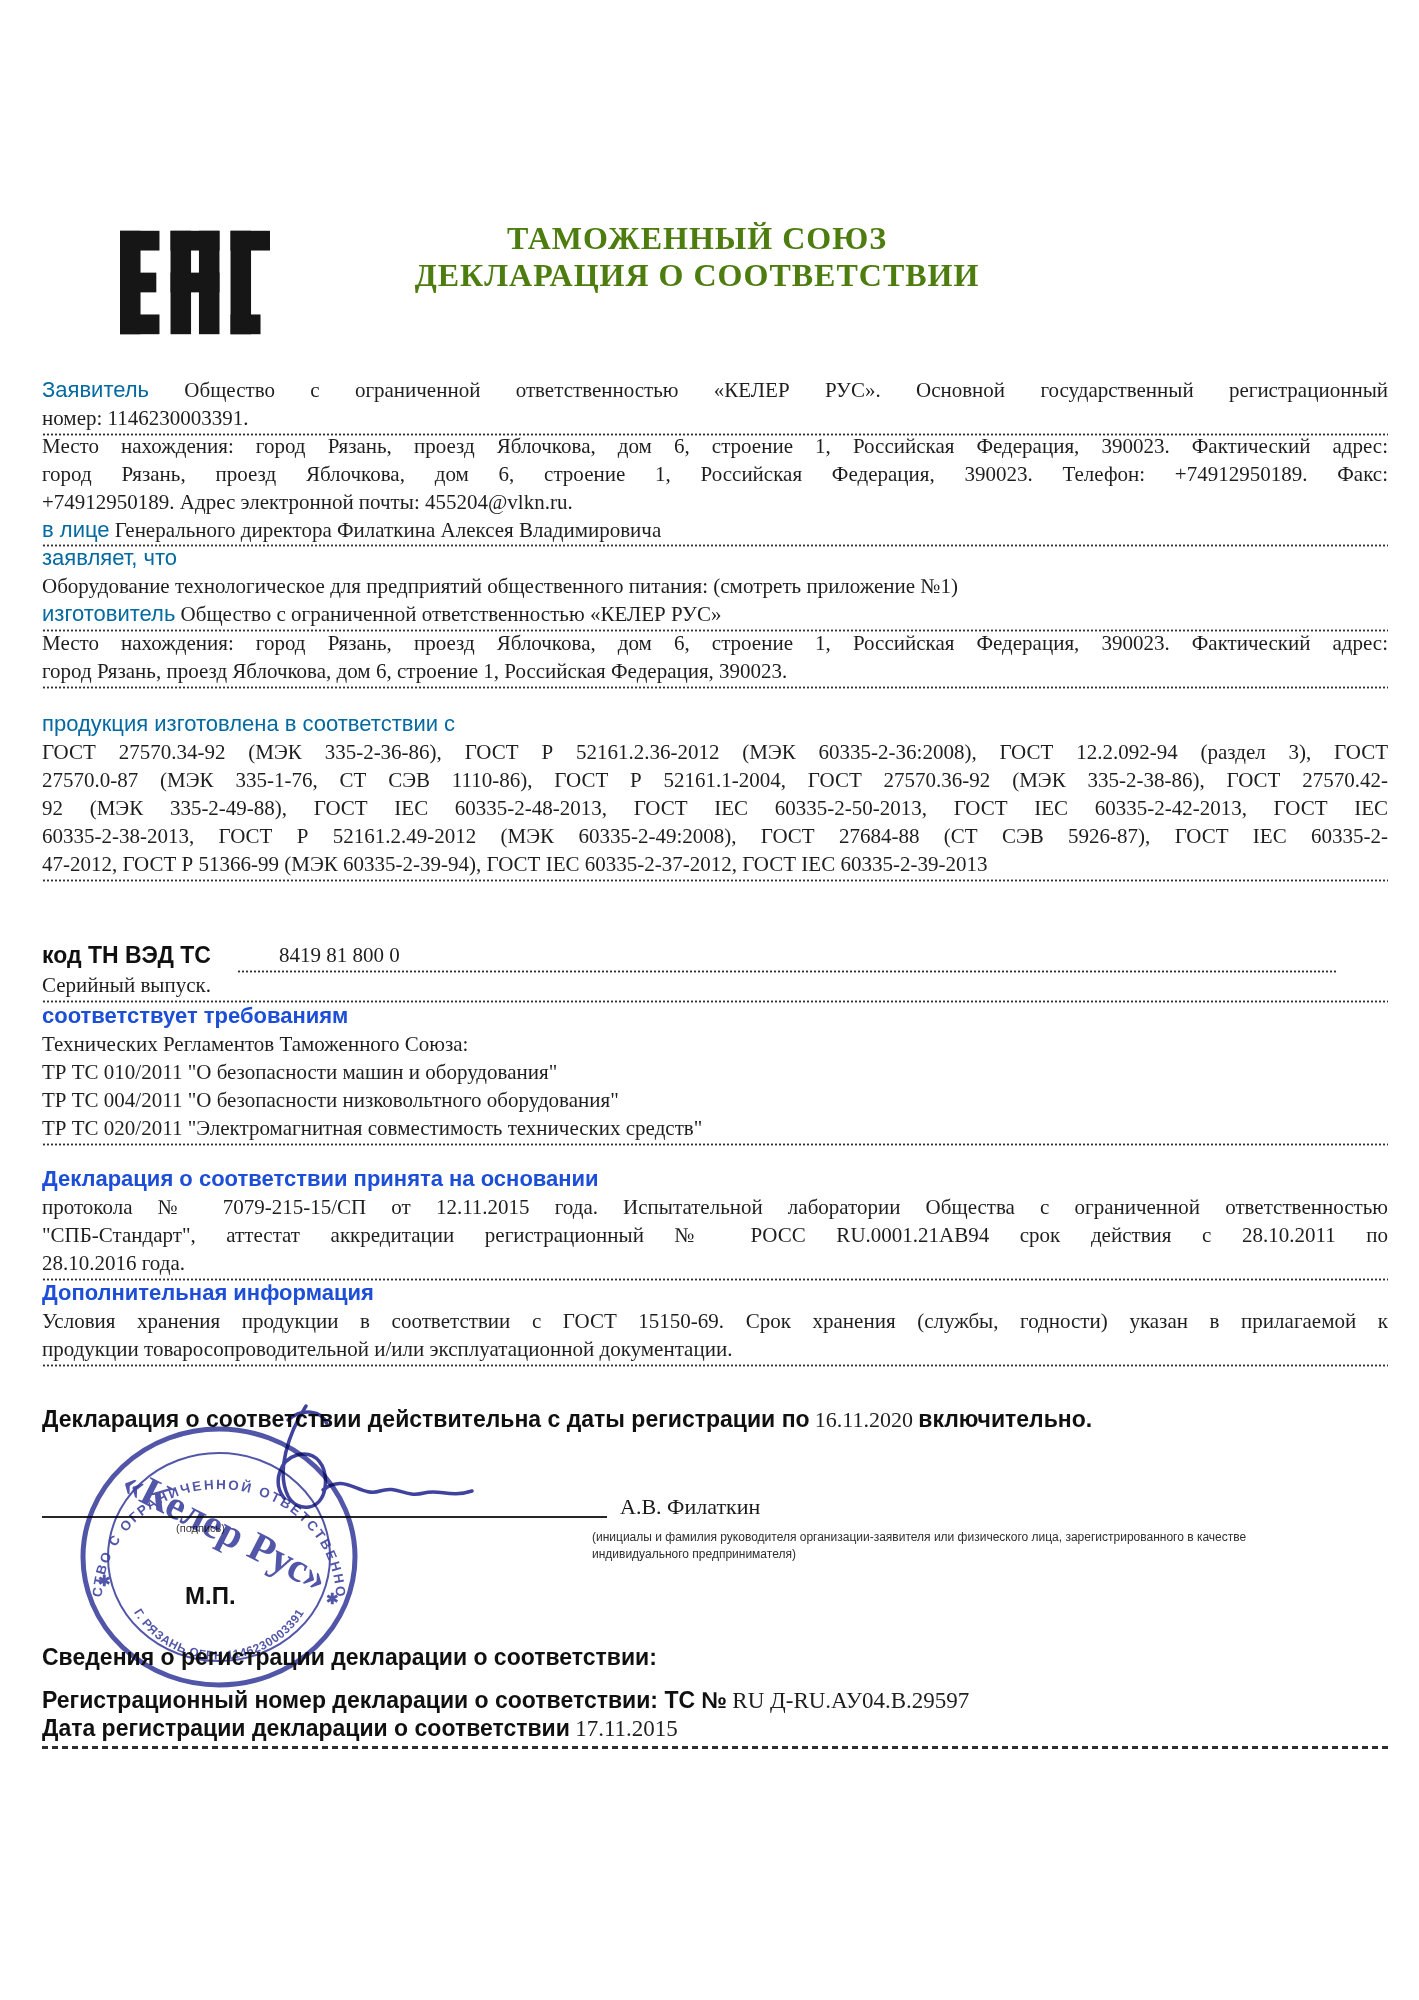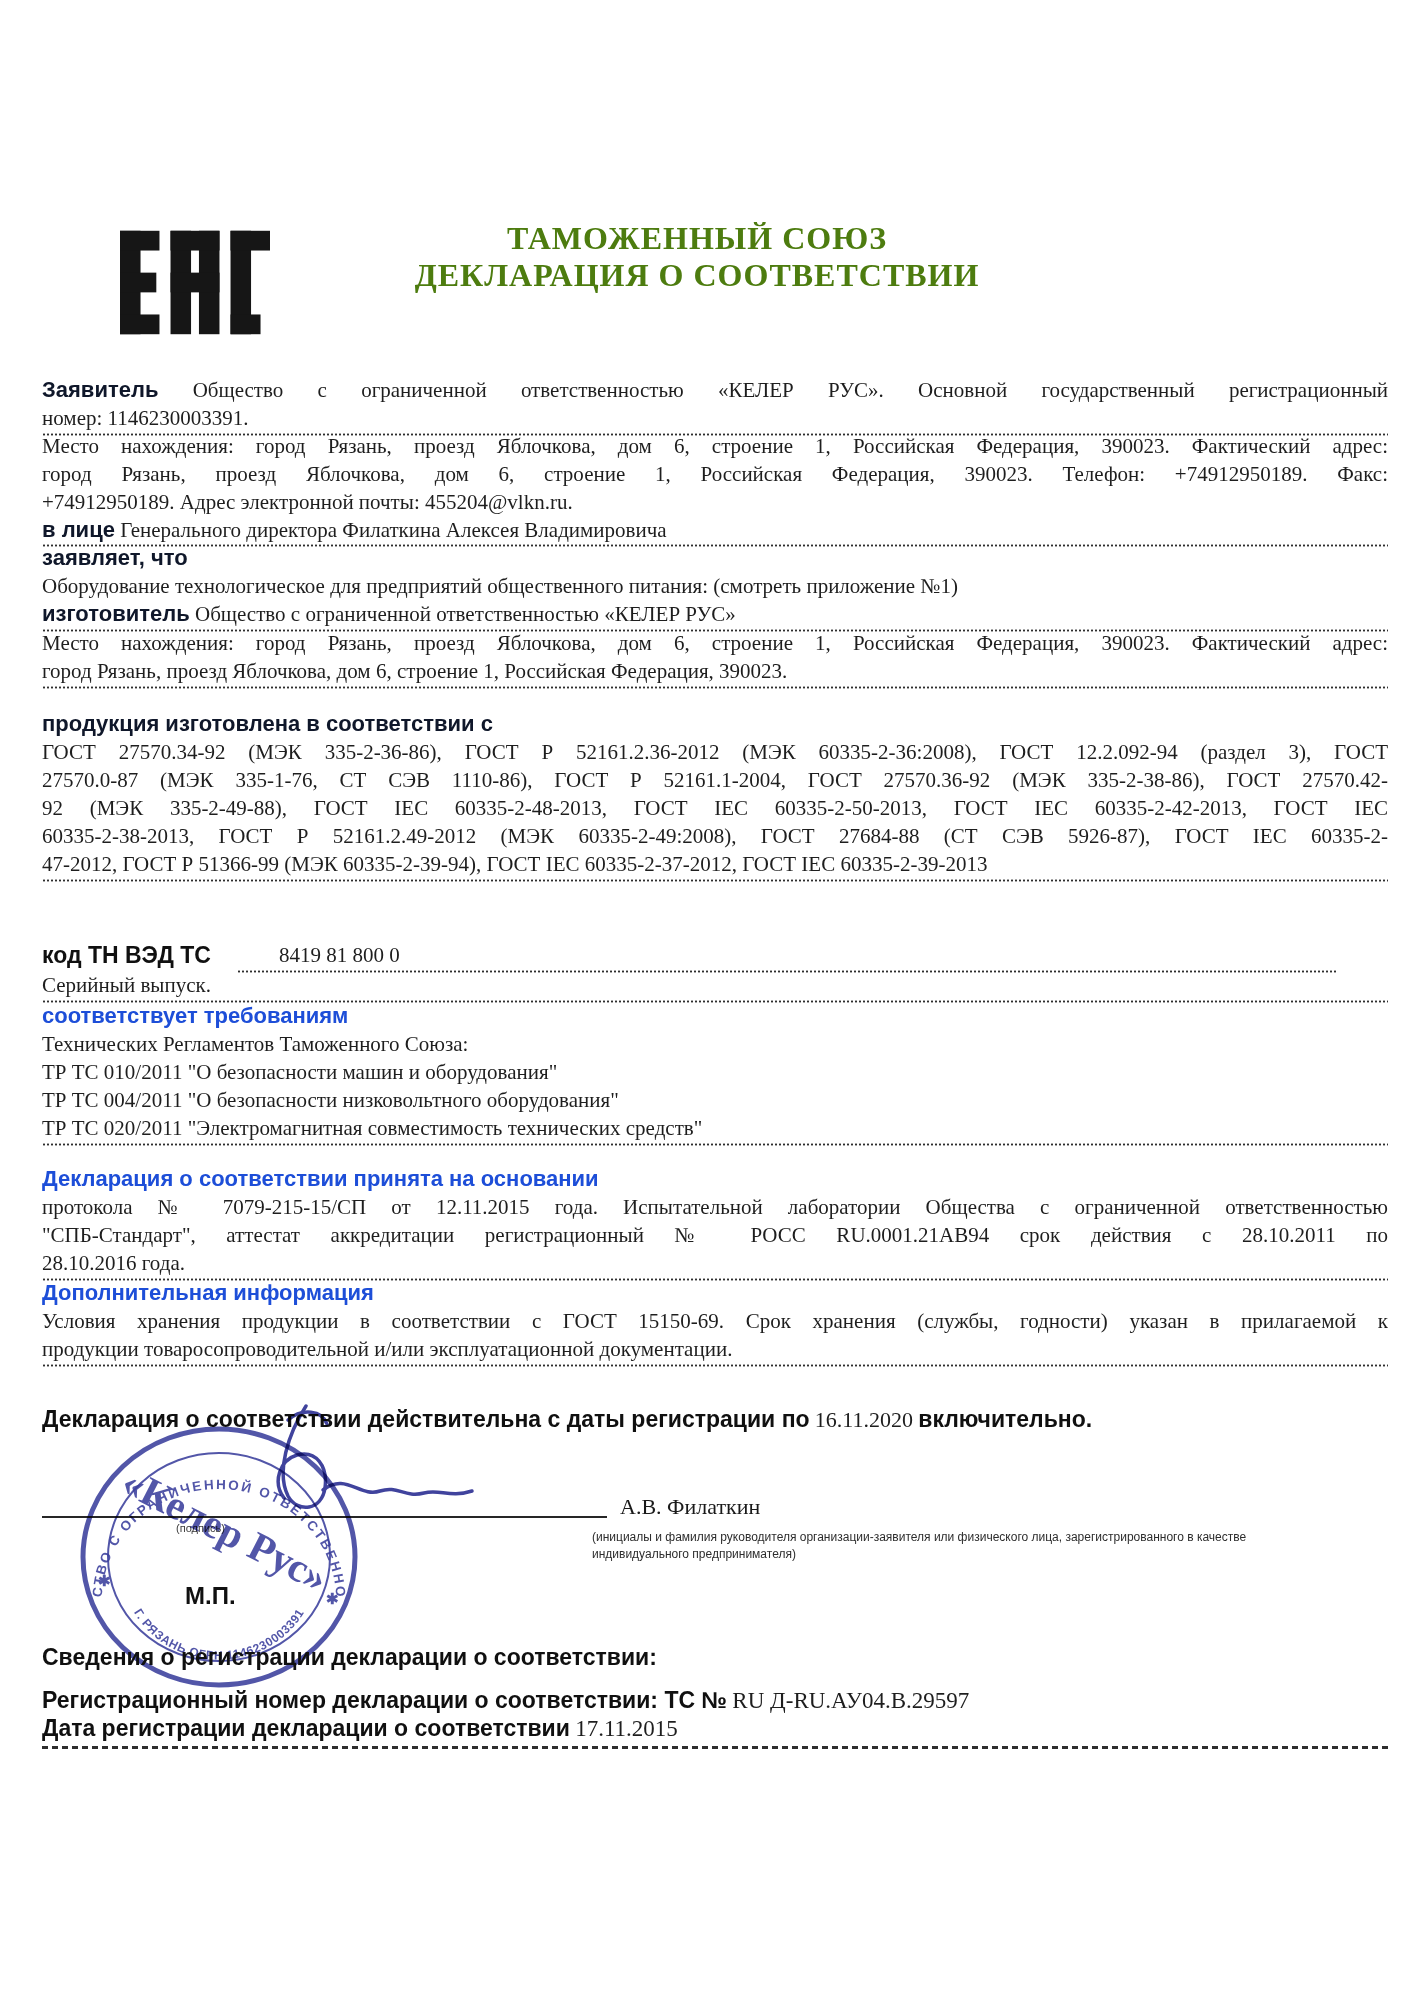--- a/index.html
+++ b/index.html
@@ -5,21 +5,21 @@
   html,body{margin:0;padding:0;background:#e8e8e8;}
   .page{position:relative;width:1419px;height:2000px;background:#ffffff;margin:0 auto;
         font-family:"Liberation Serif", serif;color:#1c1c1c;overflow:hidden;}
   .abs{position:absolute;}
   
   .titleblock{left:352px;top:220px;width:690px;text-align:center;
               font-family:"Liberation Serif", serif;font-weight:bold;font-size:32px;line-height:37px;letter-spacing:1px;color:#4d7c0f;}
   
   .ln{left:42px;width:1346px;height:28px;font-size:21px;line-height:28px;white-space:nowrap;color:#1e1e1e;}
   .js{white-space:normal;text-align:justify;text-align-last:justify;}
-  .bl{font-family:"Liberation Sans", sans-serif;font-weight:bold;font-size:22px;color:#0f172a;}
+  .bl{font-family:"Liberation Sans", sans-serif;font-weight:normal;font-size:22px;color:#0369a1;}
   .bh{font-family:"Liberation Sans", sans-serif;font-weight:bold;font-size:22px;color:#1d4ed8;}
   .bh23{font-family:"Liberation Sans", sans-serif;font-weight:bold;font-size:23px;color:#101010;}
   .serifv{font-family:"Liberation Serif", serif;font-weight:normal;font-size:21px;color:#1e1e1e;}
   
   .dl{height:3px;left:42px;width:1346px;
       background-image:radial-gradient(circle,#2e2e2e 1px,transparent 1.2px);
       background-size:4px 3px;background-repeat:repeat-x;}
   .dashl{height:3px;left:42px;width:1346px;
       background-image:repeating-linear-gradient(90deg,#2e2e2e 0 6px,transparent 6px 10px);}
   

